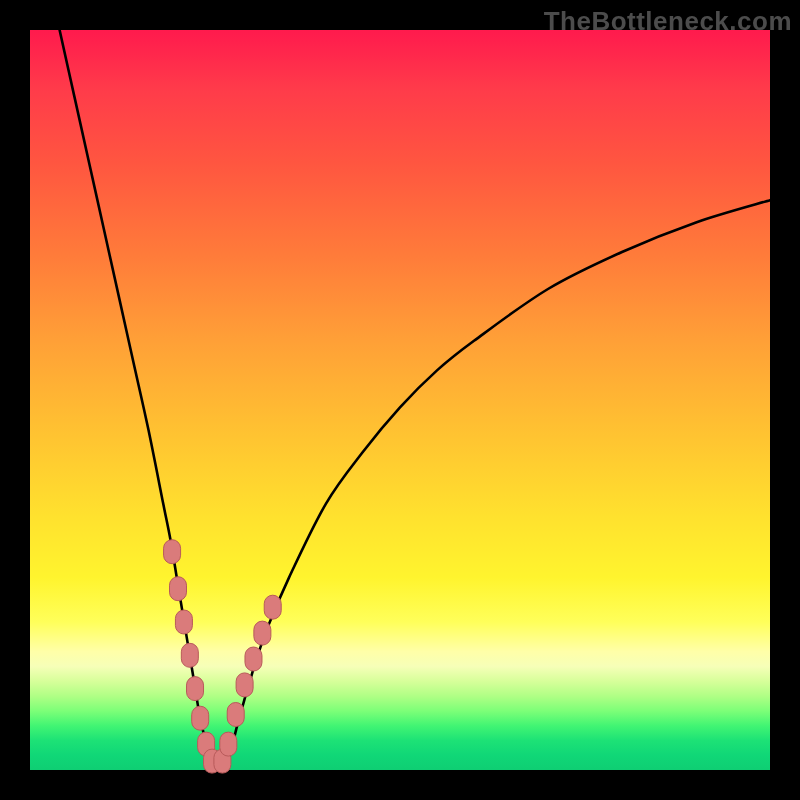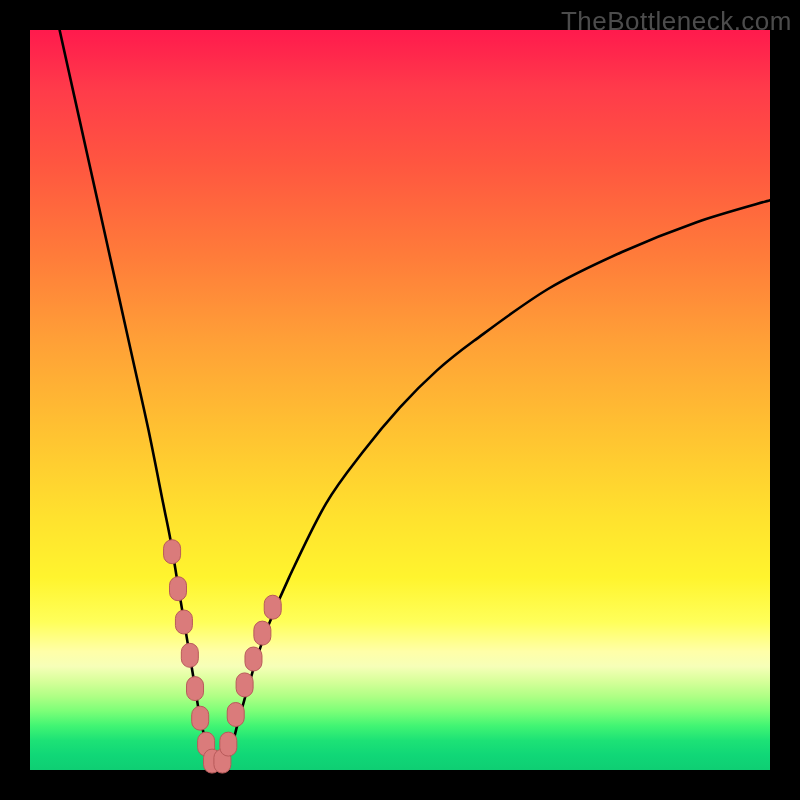--- a/index.html
+++ b/index.html
@@ -45,21 +45,21 @@
       #1de276 96%,
       #10d777 98%,
       #0fce73 100%);
   }
   .watermark {
     position: absolute;
     top: 6px;
     right: 8px;
     color: #4c4c4c;
     font-size: 26px;
-    font-weight: 400;
+    font-weight: 700;
     letter-spacing: 0.5px;
     user-select: none;
   }
   svg.curve {
     position: absolute;
     left: 0;
     top: 0;
     width: 740px;
     height: 740px;
     overflow: visible;

